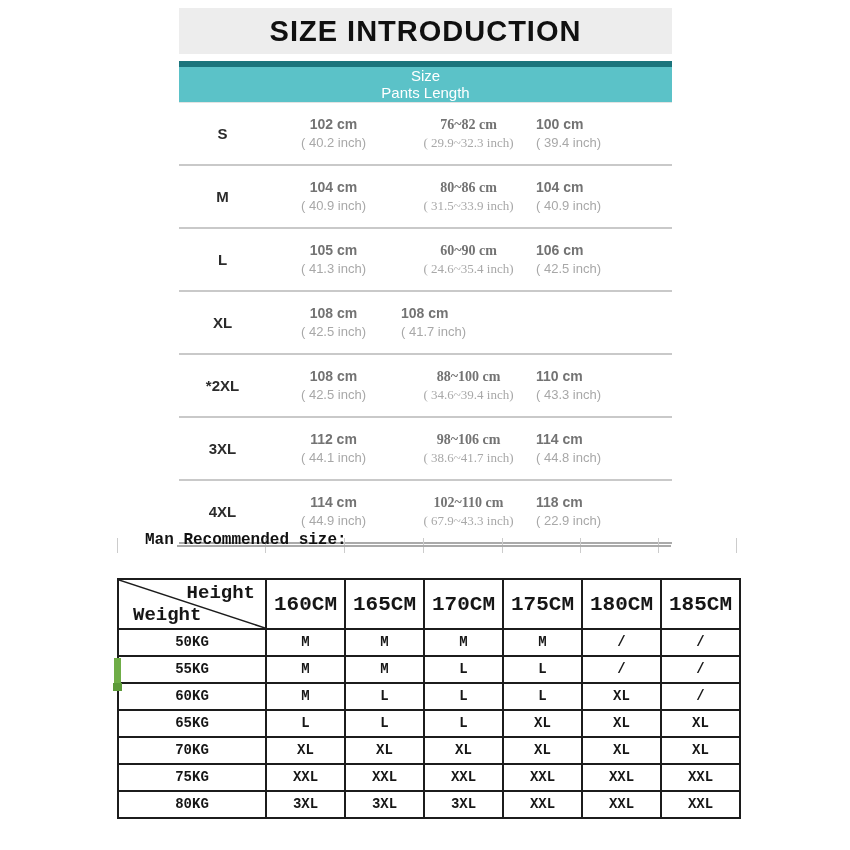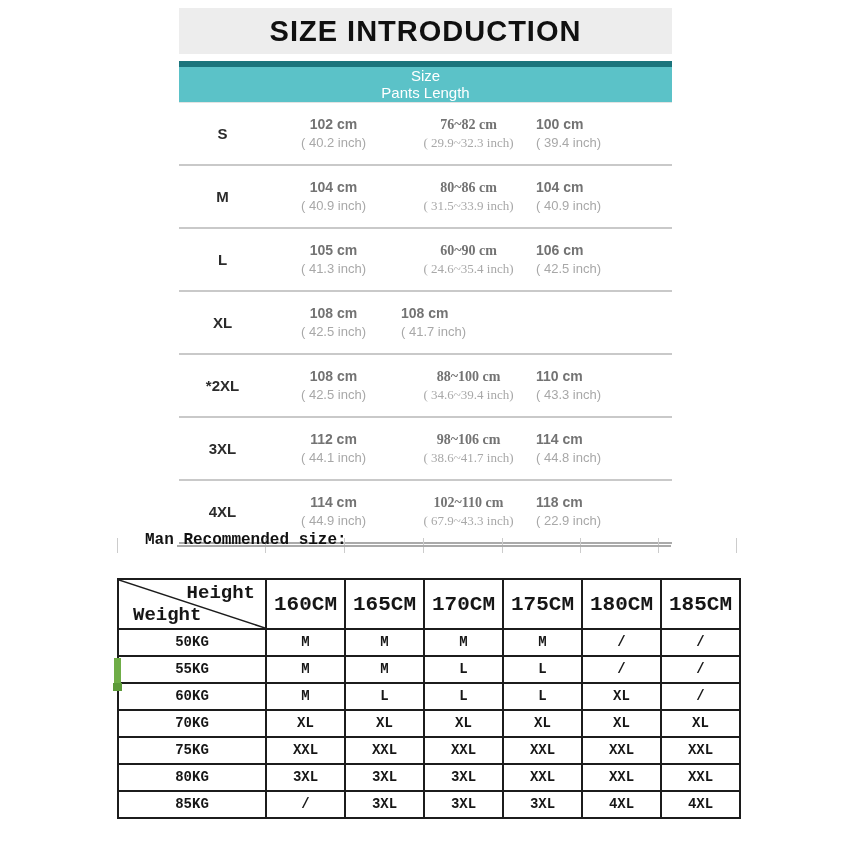--- a/index.html
+++ b/index.html
@@ -247,20 +247,29 @@
       <tr>
         <td class="dcell">60KG</td>
         <td class="dcell">M</td>
         <td class="dcell">L</td>
         <td class="dcell">L</td>
         <td class="dcell">L</td>
         <td class="dcell">XL</td>
         <td class="dcell">/</td>
       </tr>
       <tr>
+        <td class="dcell">65KG</td>
+        <td class="dcell">L</td>
+        <td class="dcell">L</td>
+        <td class="dcell">L</td>
+        <td class="dcell">XL</td>
+        <td class="dcell">XL</td>
+        <td class="dcell">XL</td>
+      </tr>
+      <tr>
         <td class="dcell">70KG</td>
         <td class="dcell">XL</td>
         <td class="dcell">XL</td>
         <td class="dcell">XL</td>
         <td class="dcell">XL</td>
         <td class="dcell">XL</td>
         <td class="dcell">XL</td>
       </tr>
       <tr>
         <td class="dcell">75KG</td>
@@ -273,28 +282,19 @@
       </tr>
       <tr>
         <td class="dcell">80KG</td>
         <td class="dcell">3XL</td>
         <td class="dcell">3XL</td>
         <td class="dcell">3XL</td>
         <td class="dcell">XXL</td>
         <td class="dcell">XXL</td>
         <td class="dcell">XXL</td>
       </tr>
-      <tr>
-        <td class="dcell">85KG</td>
-        <td class="dcell">/</td>
-        <td class="dcell">3XL</td>
-        <td class="dcell">3XL</td>
-        <td class="dcell">3XL</td>
-        <td class="dcell">4XL</td>
-        <td class="dcell">4XL</td>
-      </tr>
     </tbody>
   </table>
 
   <div class="sel-bar"></div>
   <div class="sel-handle"></div>
 
 </div>
 
 </body></html>

